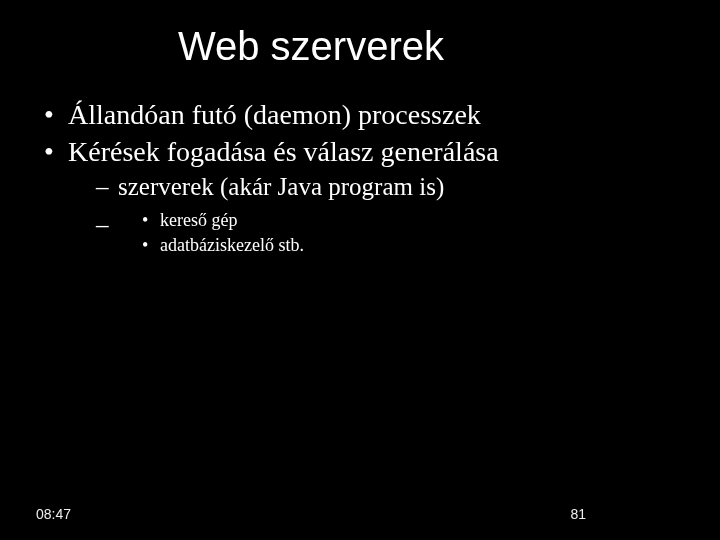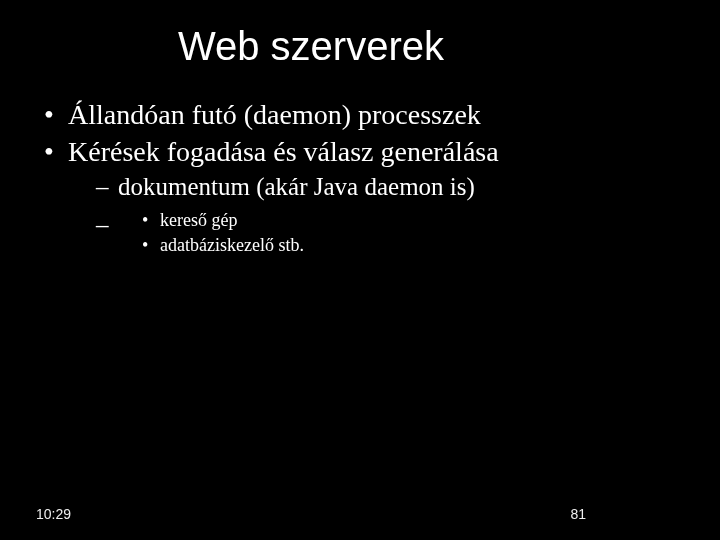--- a/index.html
+++ b/index.html
@@ -99,33 +99,33 @@
   <h1 class="title">Web szerverek</h1>
 
   <ul class="level1">
     <li>
       <span>Állandóan futó (daemon) processzek</span>
     </li>
     <li>
       <span>Kérések fogadása és válasz generálása</span>
       <ul class="level2">
         <li>
-          <span>dokumentum (akár Java daemon is)</span>
+          <span>szerverek (akár Java program is)</span>
         </li>
         <li>
           <ul class="level3">
             <li>
               <span>kereső gép</span>
             </li>
             <li>
               <span>adatbáziskezelő stb.</span>
             </li>
           </ul>
         </li>
       </ul>
     </li>
   </ul>
 
   <div class="footer">
-    <span>10:29</span>
+    <span>08:47</span>
     <span>81</span>
   </div>
 </div>
 
 </body></html>

